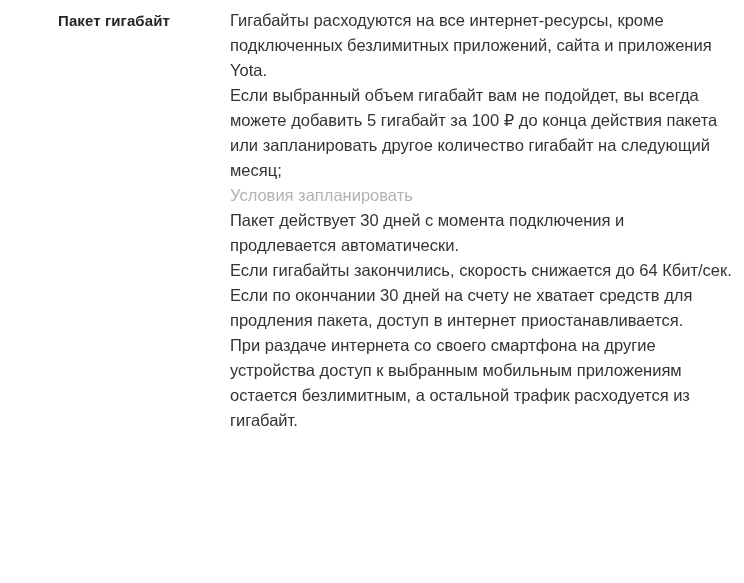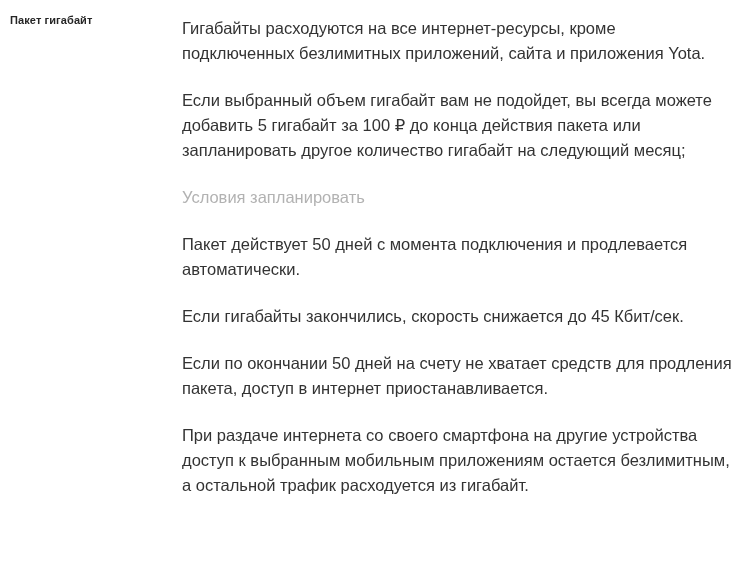--- a/index.html
+++ b/index.html
@@ -19,49 +19,50 @@
     background: var(--c-bg);
     padding: 6px 12px 20px 10px;
   }
   .feature-row {
     display: flex;
     align-items: flex-start;
   }
   .feature-title {
     width: 172px;
     flex: 0 0 172px;
-    font-size: 11px;
+    font-size: 15px;
     line-height: 25px;
     font-weight: bold;
     color: var(--c-heading);
     padding-top: 2px;
     letter-spacing: 0.1px;
+    margin-left: 48px;
   }
   .feature-body {
     flex: 1 1 auto;
     max-width: 552px;
     font-size: 16.5px;
     line-height: 25px;
     color: var(--c-body);
   }
-  .feature-body .block { margin-top: 22px; }
-  .feature-body .block:first-child { margin-top: 10px; }
+  .feature-body .block { }
+  .feature-body .block:first-child { margin-top: 2px; }
   .feature-body .muted_header {
     color: var(--c-muted);
   }
 </style>
 </head>
 <body>
 
 <main class="page">
   <section class="feature-row">
     <h2 class="feature-title">Пакет гигабайт</h2>
     <div class="feature-body" id="blocks">
         <p class="block paragraph">Гигабайты расходуются на все интернет-ресурсы, кроме подключенных безлимитных приложений, сайта и приложения Yota.</p>
         <p class="block paragraph">Если выбранный объем гигабайт вам не подойдет, вы всегда можете добавить 5 гигабайт за 100 ₽ до конца действия пакета или запланировать другое количество гигабайт на следующий месяц;</p>
         <p class="block muted_header">Условия запланировать</p>
-        <p class="block paragraph">Пакет действует 50 дней с момента подключения и продлевается автоматически.</p>
-        <p class="block paragraph">Если гигабайты закончились, скорость снижается до 45 Кбит/сек.</p>
-        <p class="block paragraph">Если по окончании 50 дней на счету не хватает средств для продления пакета, доступ в интернет приостанавливается.</p>
+        <p class="block paragraph">Пакет действует 30 дней с момента подключения и продлевается автоматически.</p>
+        <p class="block paragraph">Если гигабайты закончились, скорость снижается до 64 Кбит/сек.</p>
+        <p class="block paragraph">Если по окончании 30 дней на счету не хватает средств для продления пакета, доступ в интернет приостанавливается.</p>
         <p class="block paragraph">При раздаче интернета со своего смартфона на другие устройства доступ к выбранным мобильным приложениям остается безлимитным, а остальной трафик расходуется из гигабайт.</p>
       </div>
   </section>
 </main>
 
 </body></html>

